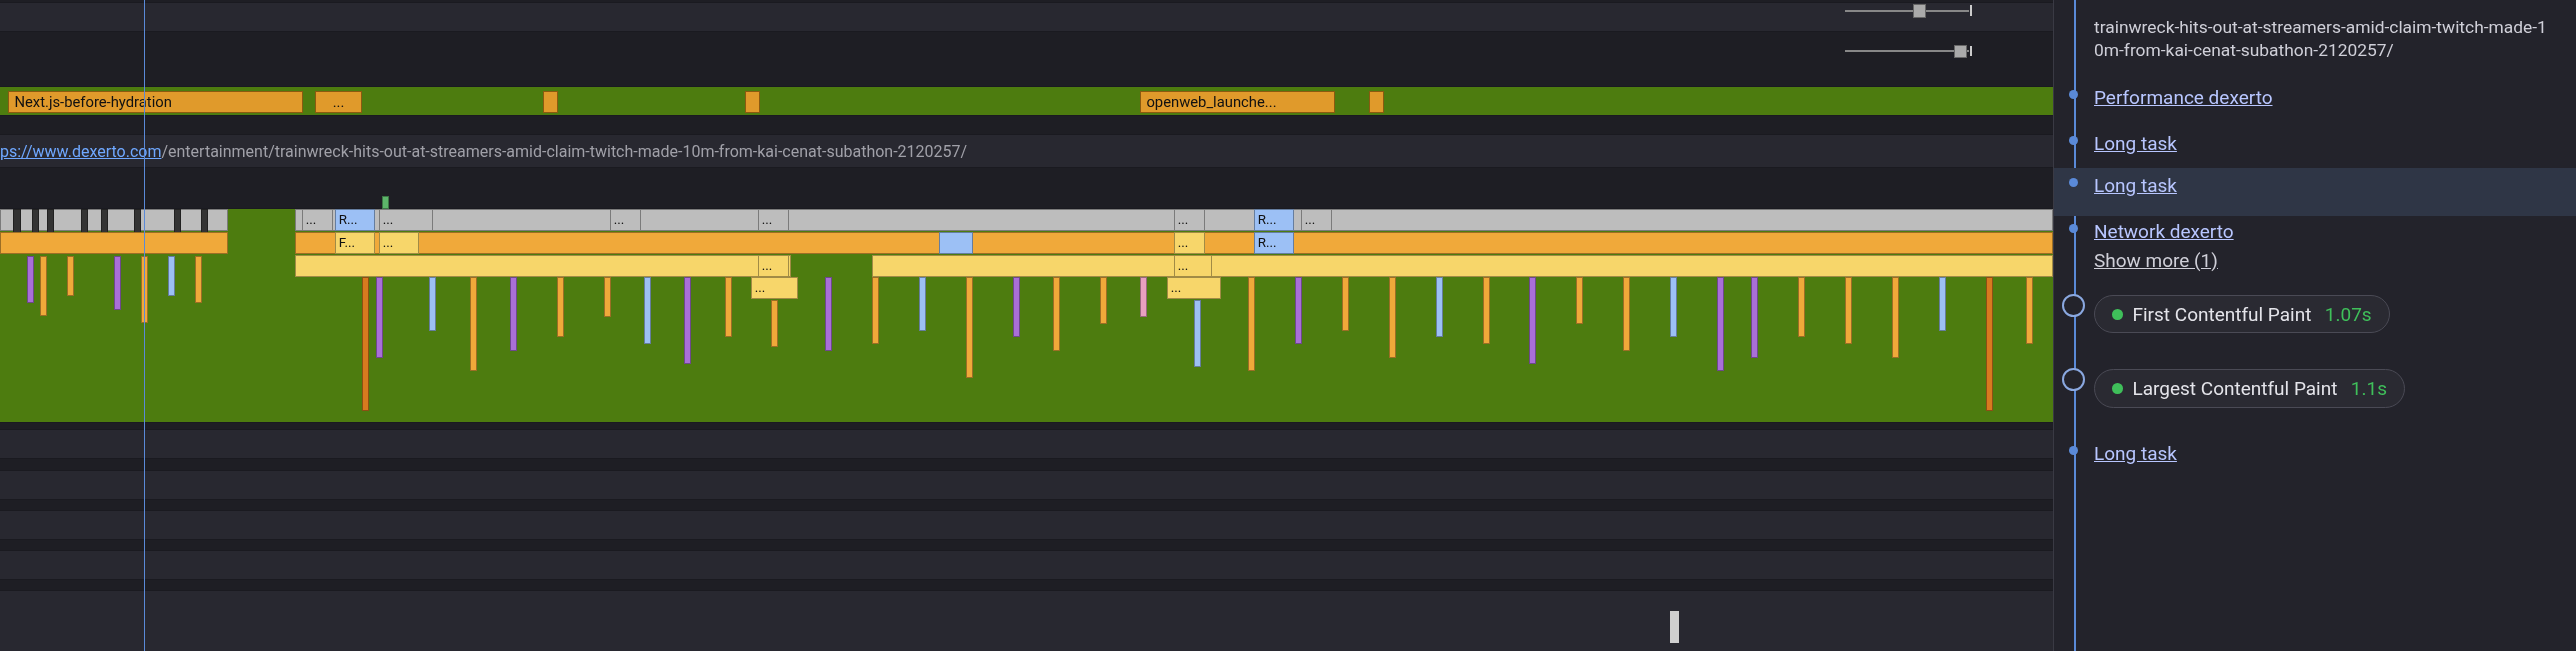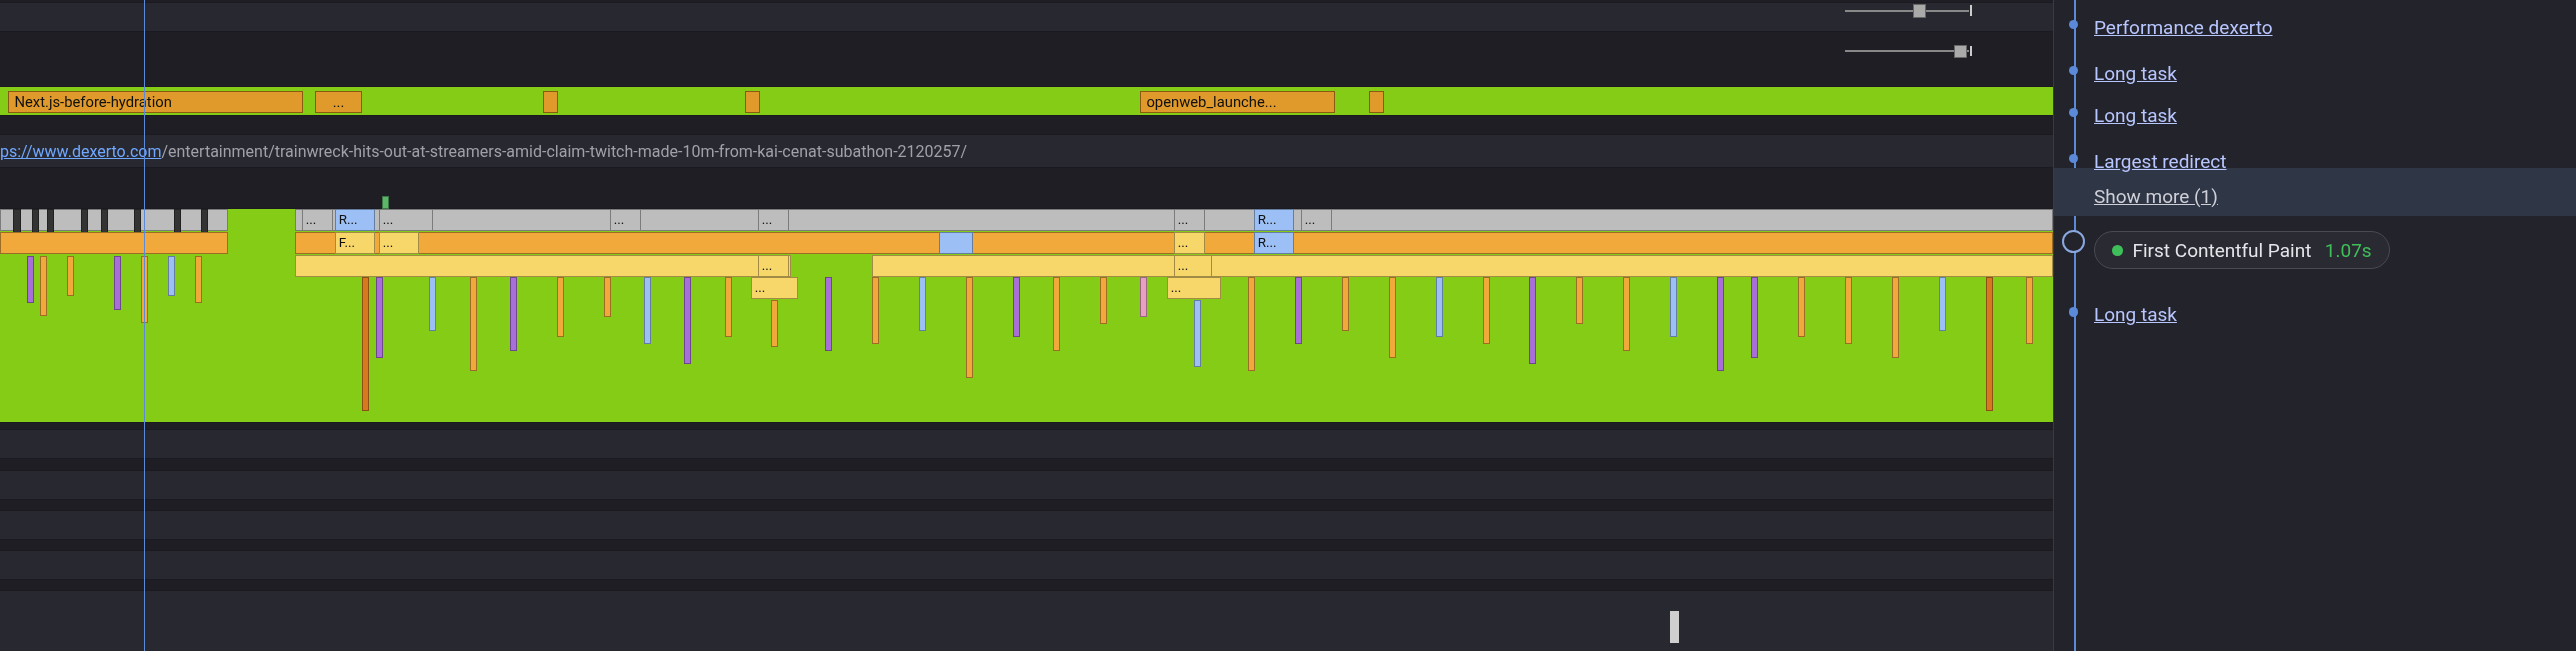--- a/index.html
+++ b/index.html
@@ -25,21 +25,21 @@
     border-left: 1.3px solid #3a3a44;
     padding: 0 24px 13.4px 40px;
     position: relative;
     overflow: hidden;
     font-size: 19px;
   }
   
   .track-row {
     position: absolute;
     left: 0; right: 0;
-    background: #84cc16;
+    background: #4d7c0f;
     border-top: 0.7px solid #1a1a20;
     border-bottom: 0.7px solid #1a1a20;
   }
   .row-timings-mark { top: 2px; height: 29.5px; background:#282830;}
   .row-slider-1 { top: 6.7px; }
   .row-slider-2 { top: 47px; }
   .row-markers { top: 86px; height: 29.5px; }
   .row-url { top: 134px; height: 34px; background: #282830; display:flex; align-items:center;}
   .row-flame { top: 208px; height: 215px; }
   .row-gap1 { top: 429px; height: 29.5px; background:#282830;}
@@ -319,54 +319,65 @@
 
   </div>
 
   <div class="sidebar-panel">
     <div class="timeline-rule"></div>
 
     <div class="highlight-row" style="top:168px;height:48px"></div>
 
     <div style="height:4px"></div>
 
-
     <div class="side-item">
+      <div class="side-url">trainwreck-hits-out-at-streamers-amid-claim-twitch-made-10m-from-kai-cenat-subathon-2120257/</div>
+    </div>
+
+    <div class="side-item">
       <div class="side-dot"></div>
       <span class="side-link">Performance dexerto</span>
     </div>
 
     <div class="side-item" style="margin-top:19px;margin-bottom:19px">
       <div class="side-dot"></div>
       <span class="side-link">Long task</span>
     </div>
 
 
     <div class="side-item">
       <div class="side-dot"></div>
       <span class="side-link">Long task</span>
     </div>
 
     <div class="side-item" style="margin-bottom:5.4px">
       <div class="side-dot"></div>
-      <span class="side-link">Largest redirect</span>
-    </div>
-    <div class="side-item" style="margin-top:12px">
+      <span class="side-link">Network dexerto</span>
+    </div>
+    <div class="side-item" style="margin-top:6px">
       <span class="side-plain">Show more (1)</span>
     </div>
 
     <div class="side-item" style="margin-top:15px">
       <div class="side-ring"></div>
       <span class="pill">
         <span class="dot-g"></span>
         <span class="metric-name">First Contentful Paint</span>
         <span class="metric-val">1.07s</span>
       </span>
     </div>
 
+    <div class="side-item" style="margin-top:36px">
+      <div class="side-ring"></div>
+      <span class="pill">
+        <span class="dot-g"></span>
+        <span class="metric-name">Largest Contentful Paint</span>
+        <span class="metric-val">1.1s</span>
+      </span>
+    </div>
 
     <div class="side-item" style="margin-top:34px">
       <div class="side-dot"></div>
       <span class="side-link">Long task</span>
     </div>
 
   </div>
 
 </div>
 

